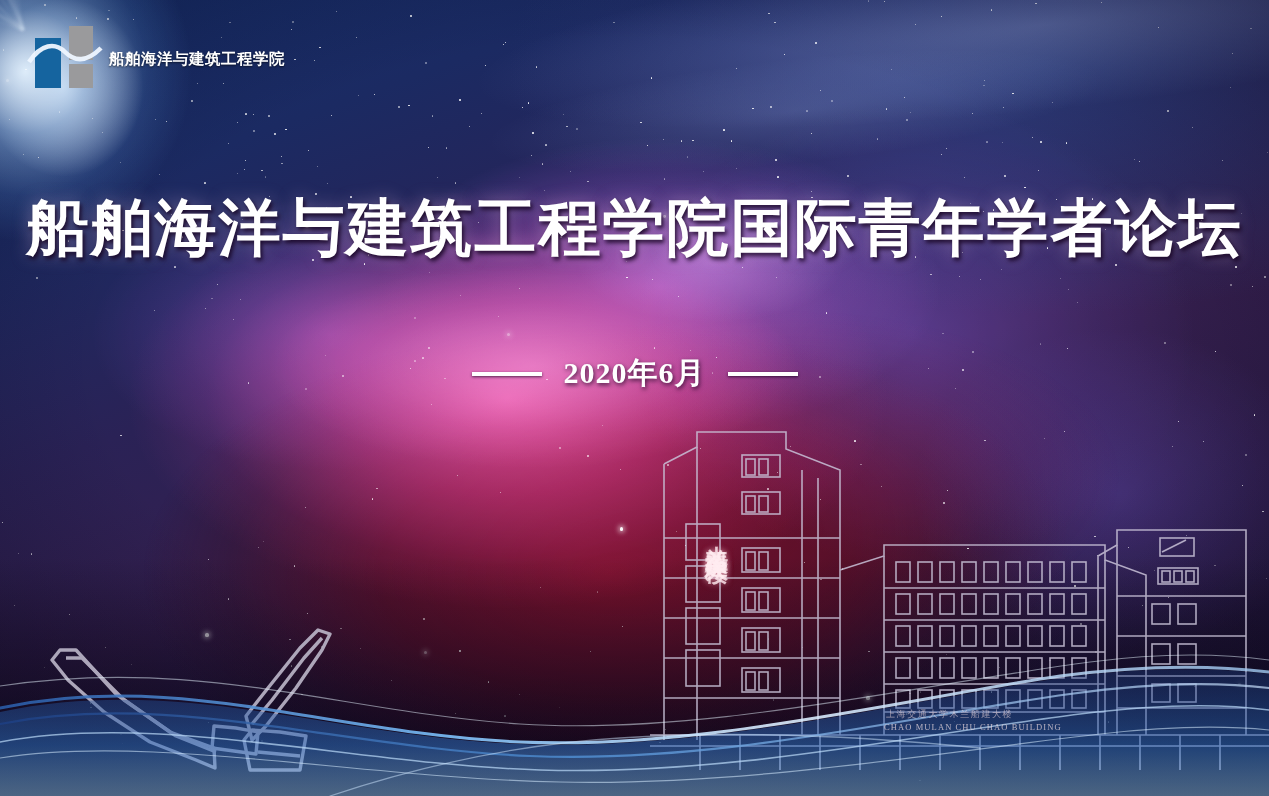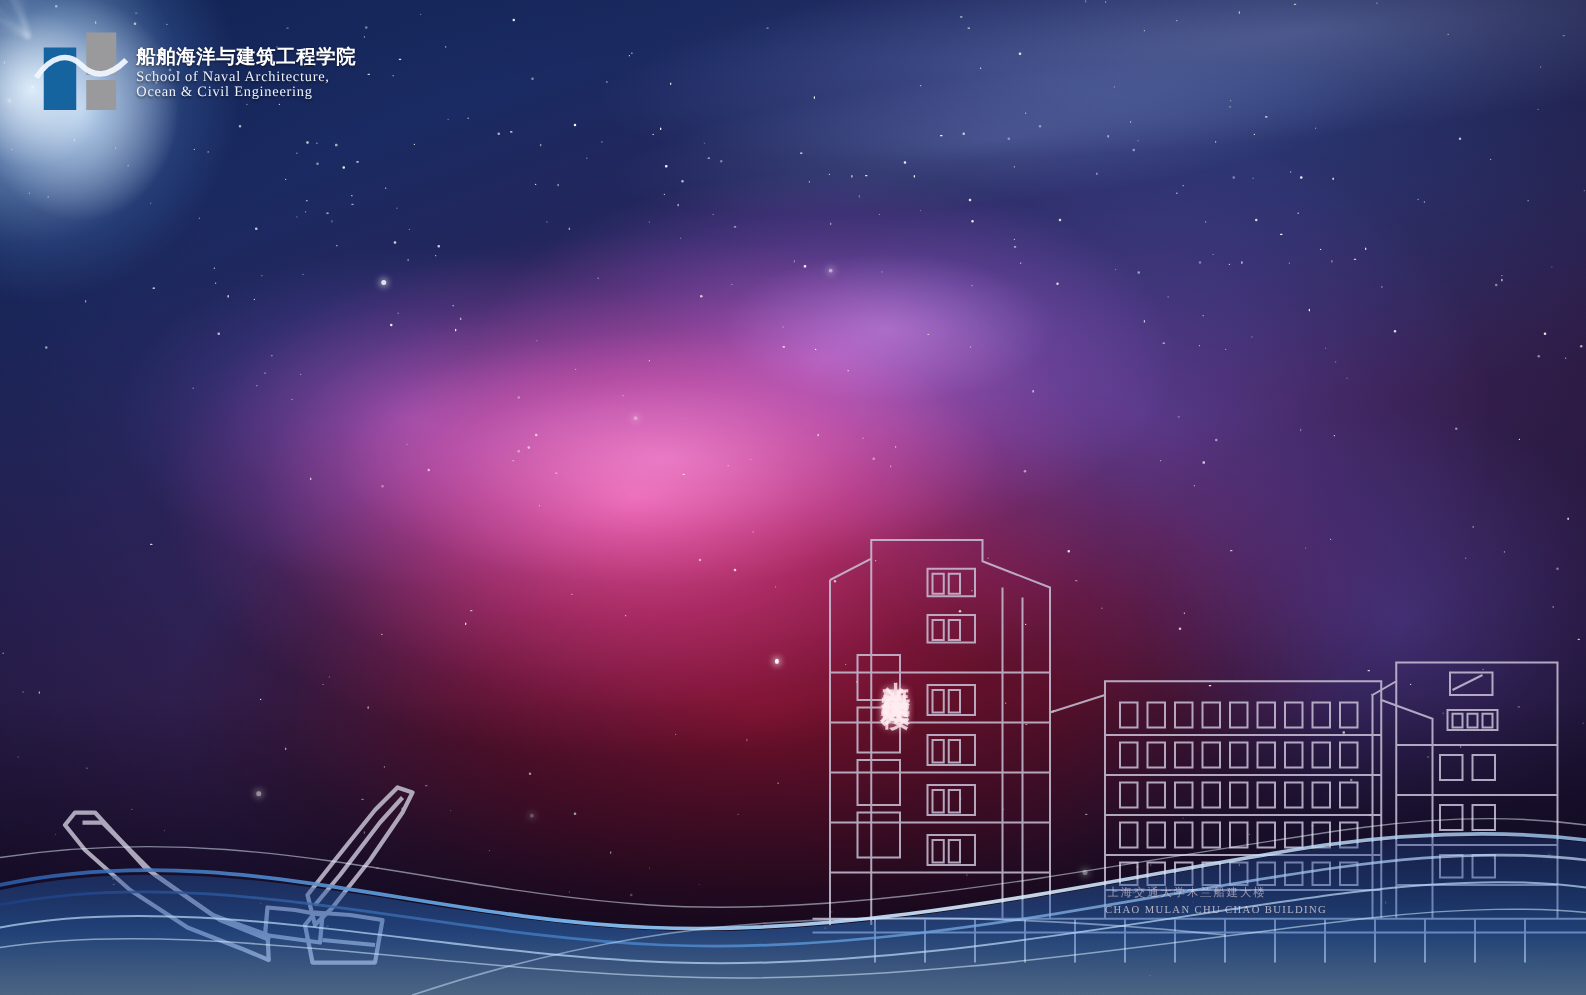--- a/index.html
+++ b/index.html
@@ -846,23 +846,25 @@
       <div class="sq-blue"></div>
       <div class="sq-gray-top"></div>
       <div class="sq-gray-bot"></div>
       <svg class="wave-cut" viewBox="0 0 68 34">
         <path d="M0 24 C10 6 24 4 34 14 C44 24 56 24 68 10 L68 34 L0 34 Z" fill="#1a3f6e" opacity="0"></path>
         <path d="M-2 22 C10 4 24 2 34 12 C44 22 56 22 70 8" fill="none" stroke="#eef5ff" stroke-width="4.5" opacity="0.95"></path>
       </svg>
     </div>
     <div class="logo-text">
       <div class="logo-cn">船舶海洋与建筑工程学院</div>
-      <div class="logo-en">
-        <div>School of Naval Architecture,</div>
-        <div>Ocean &amp; Civil Engineering</div>
-      </div>
     </div>
   </div>
 
-
-
+  <div class="title-main">船舶海洋与建筑工程学院国际青年学者论坛</div>
+
+
+  <div class="date-row">
+    <span class="date-rule"></span>
+    <span class="date-text">2020年6月</span>
+    <span class="date-rule"></span>
+  </div>
 
 </div>
 
 </body></html>

